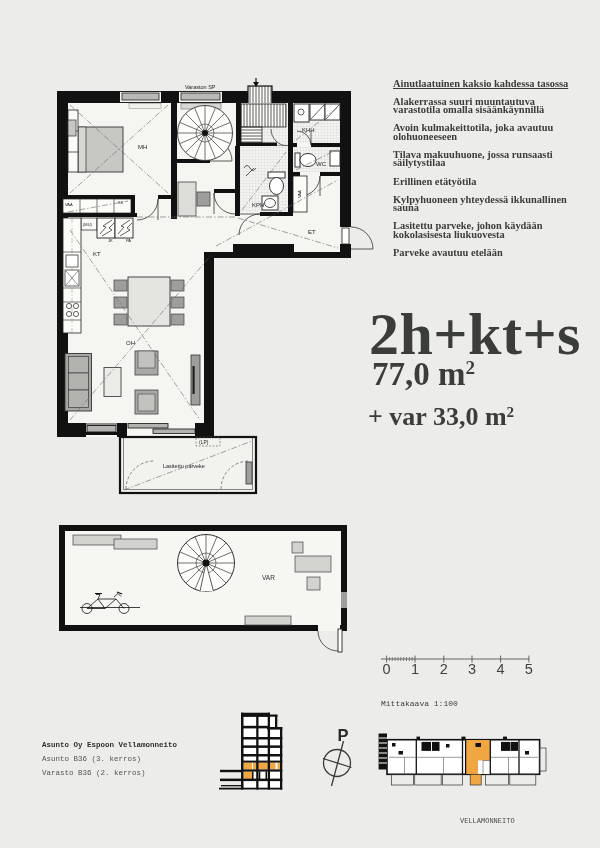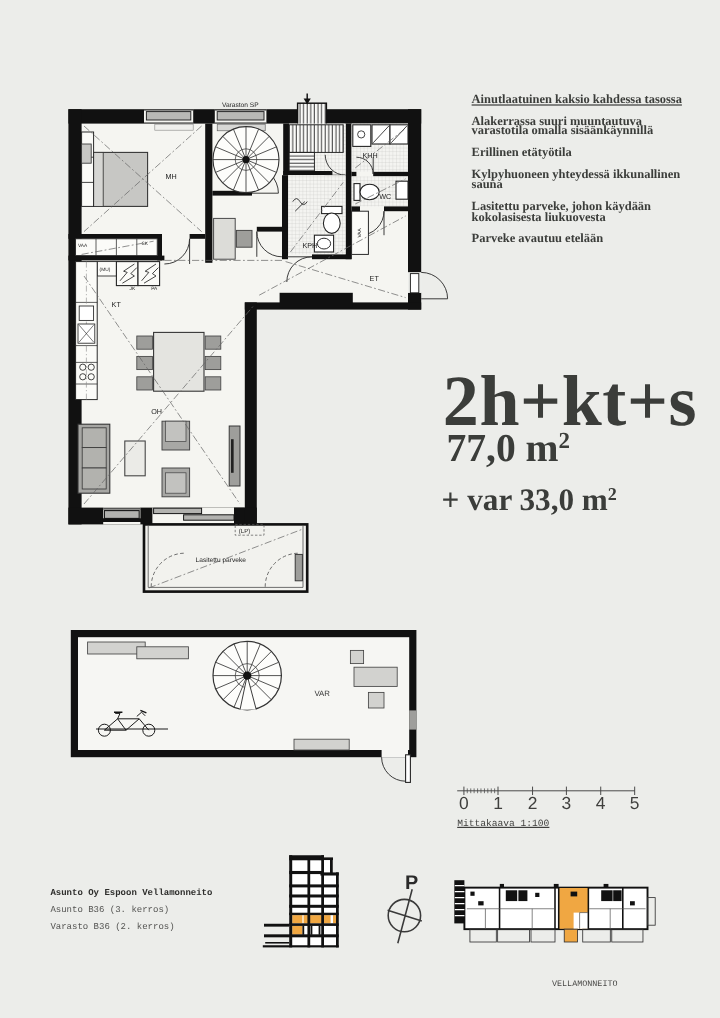--- a/index.html
+++ b/index.html
@@ -480,33 +480,35 @@
         <rect x="485.6" y="774.3" width="23" height="10.7"></rect>
         <rect x="509.8" y="774.3" width="26" height="10.7"></rect>
 <rect x="539.6" y="748" width="6.4" height="23"></rect>
 </g>
 </g>
 </svg>
 
 <div class="abs serif" style="left:393px;top:79.7px;width:178px;font-size:10.4px;line-height:8.5px;font-weight:bold;">
 <div style="margin-bottom:9.6px;text-decoration:underline;">Ainutlaatuinen kaksio kahdessa tasossa</div>
 <div style="margin-bottom:9.6px;">Alakerrassa suuri muuntautuva varastotila omalla sisäänkäynnillä</div>
+<div style="margin-bottom:9.6px;">Avoin kulmakeittotila, joka avautuu olohuoneeseen</div>
+<div style="margin-bottom:9.6px;">Tilava makuuhuone, jossa runsaasti säilytystilaa</div>
 <div style="margin-bottom:9.6px;">Erillinen etätyötila</div>
 <div style="margin-bottom:9.6px;">Kylpyhuoneen yhteydessä ikkunallinen sauna</div>
 <div style="margin-bottom:9.6px;">Lasitettu parveke, johon käydään kokolasisesta liukuovesta</div>
 <div>Parveke avautuu etelään</div>
 </div>
 
 <div class="abs serif" style="left:369px;top:310.5px;font-size:60px;line-height:46px;font-weight:bold;letter-spacing:0.5px;">2h+kt+s</div>
 
 <div class="abs serif" style="left:372px;top:350.5px;font-size:33px;line-height:46px;font-weight:bold;">77,0 m<span style="font-size:0.58em;position:relative;top:-0.55em;">2</span></div>
 
 <div class="abs serif" style="left:368px;top:404px;font-size:26px;line-height:26px;font-weight:bold;">+ var 33,0 m<span style="font-size:0.58em;position:relative;top:-0.55em;">2</span></div>
 
-<div class="abs mono" style="left:381px;top:682px;font-size:8px;text-decoration:underline;">Mittakaava 1:100</div>
+<div class="abs mono" style="left:381px;top:699px;font-size:8px;">Mittakaava 1:100</div>
 
 <div class="abs mono" style="left:42px;top:738px;font-size:7.5px;line-height:14px;">
 <div style="font-weight:bold;color:#2e2e2c;">Asunto Oy Espoon Vellamonneito</div>
 <div style="color:#555553;">Asunto B36 (3. kerros)</div>
 <div style="color:#555553;">Varasto B36 (2. kerros)</div>
 </div>
 
 <div class="abs mono" style="left:460px;top:817px;font-size:7px;color:#4a4a48;">VELLAMONNEITO</div>
 <div class="abs mono" style="left:548px;top:847px;font-size:7px;color:#4a4a48;margin-top:20px;">33</div>
 

